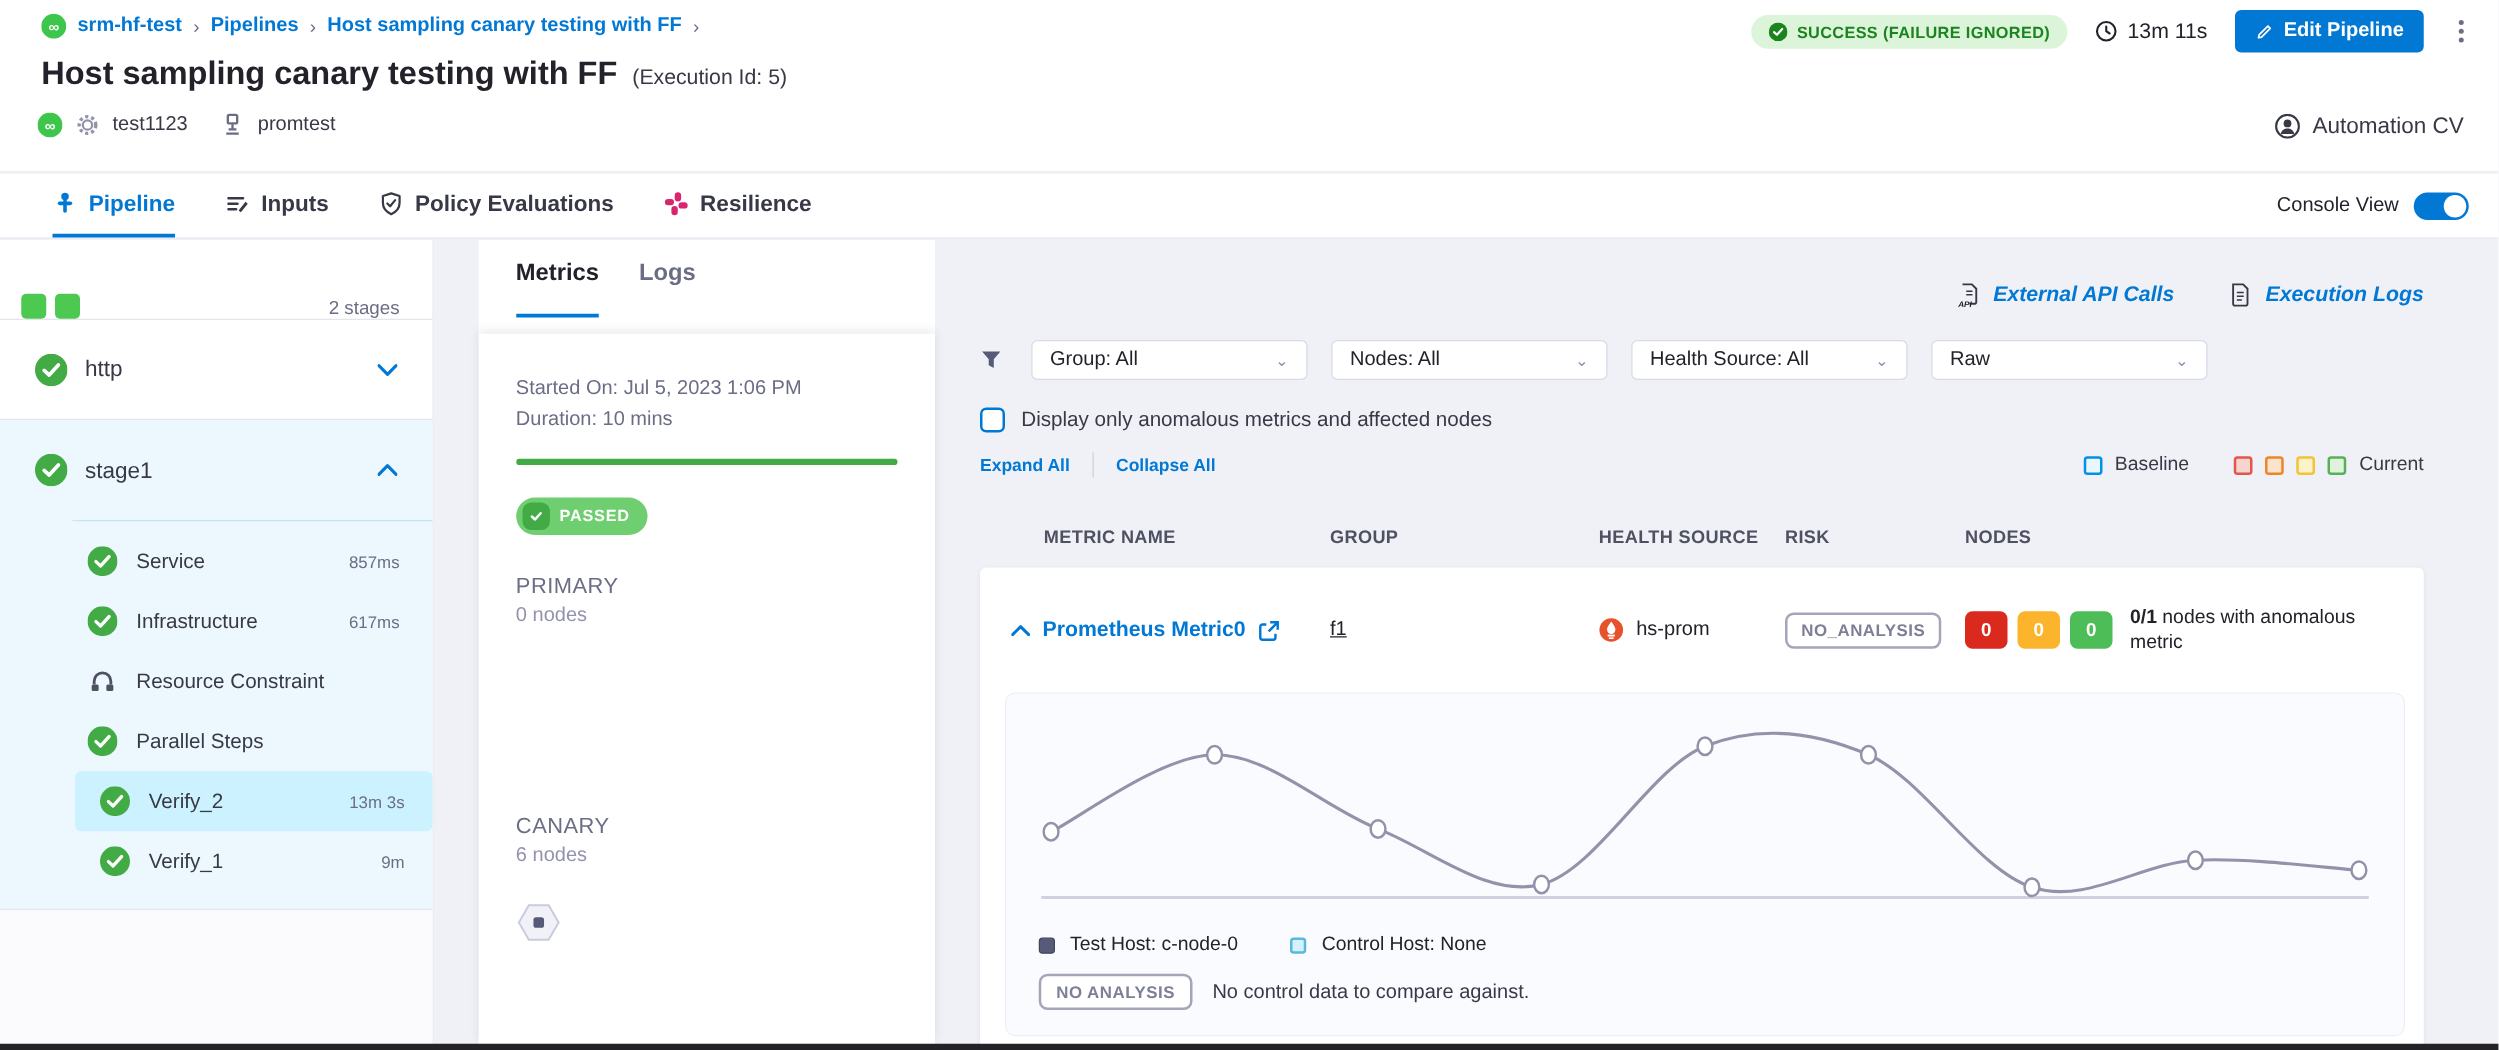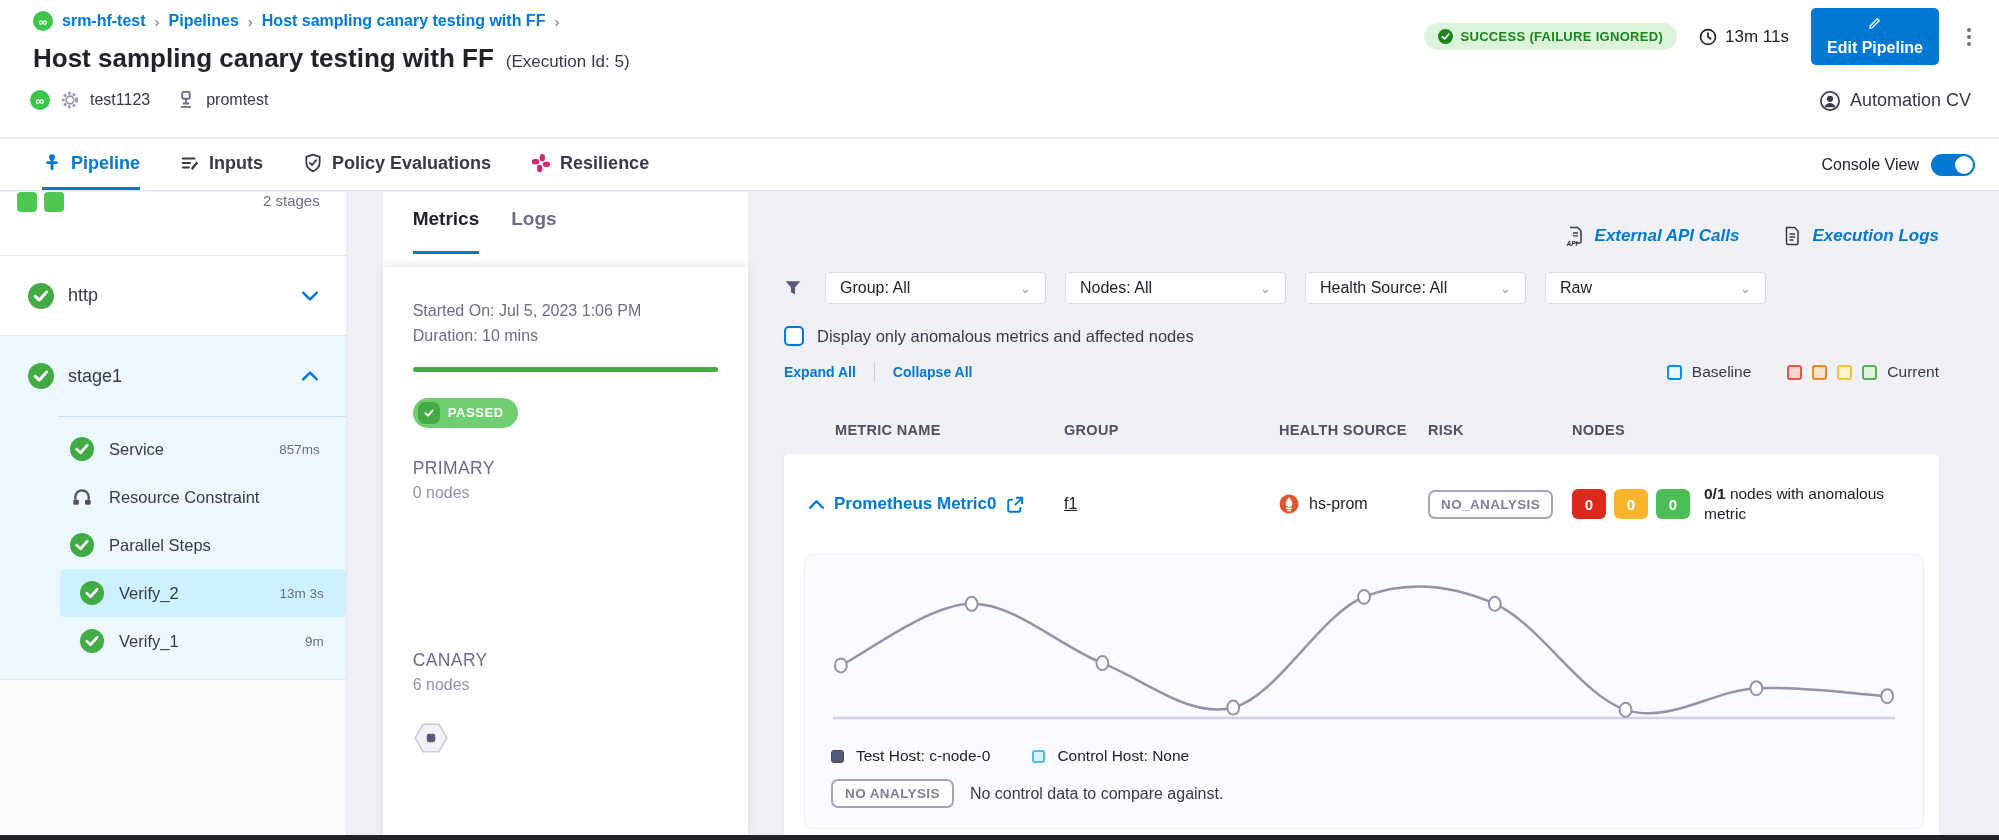--- a/index.html
+++ b/index.html
@@ -9,21 +9,21 @@
 
   
   .header { position:absolute; top:0; left:0; right:0; height:138px; background:#fff; border-bottom:1px solid #E8E9F0; }
   .breadcrumb { position:absolute; left:33px; top:11px; display:flex; align-items:center; gap:9px; font-size:16px; font-weight:bold; }
   .breadcrumb a { color:#0278D5; text-decoration:none; cursor:pointer; }
   .crumb-sep { color:#6B6D85; font-weight:normal; font-size:15px; }
   .logo-badge { width:20px; height:20px; display:inline-flex; }
   .header-right { position:absolute; right:22px; top:8px; display:flex; align-items:center; gap:22px; }
   .status-pill { display:flex; align-items:flex-end; gap:8px; background:#DCF4DA; color:#1B841D; font-size:13px; font-weight:bold; letter-spacing:.3px; border-radius:14px; padding:6px 14px; }
   .dur-wrap { display:flex; align-items:center; gap:8px; font-size:17px; color:#22222A; }
-  .btn-primary { display:flex; align-items:center; gap:8px; background:#0278D5; color:#fff; font-size:16px; font-weight:bold; border:none; border-radius:5px; padding:8px 16px; cursor:pointer;flex-direction:column; }
+  .btn-primary { display:flex; align-items:center; gap:8px; background:#0278D5; color:#fff; font-size:16px; font-weight:bold; border:none; border-radius:5px; padding:8px 16px; cursor:pointer; }
   .kebab { display:flex; flex-direction:column; gap:3px; padding:6px; cursor:pointer; }
   .kebab i { width:4px; height:4px; border-radius:50%; background:#6B6D85; }
   .title-row { position:absolute; left:33px; top:43px; display:flex; align-items:baseline; gap:12px; }
   .page-title { font-size:26px; font-weight:bold; color:#22222A; }
   .exec-id { font-size:17px; color:#383946; }
   .meta-row { position:absolute; left:30px; top:90px; display:flex; align-items:center; gap:10px; font-size:16px; color:#383946; }
   .meta-row .gap { width:6px; }
   .user-chip { position:absolute; right:28px; top:90px; display:flex; align-items:center; gap:10px; font-size:18px; color:#383946; }
 
   
@@ -33,21 +33,21 @@
   .console-wrap { margin-left:auto; display:flex; align-items:center; gap:12px; padding-right:24px; font-size:16px; color:#22222A; }
   .toggle { width:44px; height:22px; border-radius:11px; background:#0278D5; position:relative; cursor:pointer; }
   .toggle .knob { position:absolute; right:2px; top:2px; width:18px; height:18px; border-radius:50%; background:#fff; }
 
   
   .body-row { position:absolute; top:192px; left:0; right:0; bottom:5px; display:flex; }
   .bottom-strip { position:absolute; left:0; right:0; bottom:0; height:5px; background:#232327; }
 
   
   .sidebar { width:353px; background:#fff; border-right:1px solid #E6E7EE; display:flex; flex-direction:column; }
-  .stage-summary { height:64px; display:flex; align-items:flex-start; padding:0 26px 0 17px; border-bottom:1px solid #E4E6EF; }
+  .stage-summary { height:64px; display:flex; align-items:flex-end; padding:0 26px 0 17px; border-bottom:1px solid #E4E6EF; }
   .sq { width:20px; height:20px; border-radius:4px; background:#4DC952; margin-right:7px; }
   .stage-count { margin-left:auto; font-size:15px; color:#6B6D85; }
   .stage-row { height:80px; display:flex; align-items:center; gap:14px; padding:0 28px; font-size:18px; color:#383946; cursor:pointer; }
   .stage-row.bordered { border-bottom:1px solid #E4E6EF; }
   .stage-row .chev { margin-left:auto; display:flex; }
   .stage1-section { background:#EDF7FE; border-bottom:1px solid #E4E6EF; padding-bottom:14px; }
   .stage1-divider { border-top:1px solid #C9E4F2; margin-left:58px; }
   .step { height:48px; display:flex; align-items:center; gap:15px; padding:0 26px 0 70px; font-size:16.5px; color:#383946; cursor:pointer; }
   .step .dur { margin-left:auto; font-size:13.5px; color:#6B6D85; }
   .step.sub { margin-left:60px; padding:0 22px 0 20px; border-radius:5px; }
@@ -316,20 +316,30 @@
           <span class="icon24">
             <svg viewBox="0 0 16 16">
                 <circle cx="8" cy="8" r="8" fill="#42AB45"></circle>
                 <path d="M4.5 8.2 L7 10.5 L11.5 5.5" stroke="#fff" stroke-width="1.8" fill="none" stroke-linecap="round" stroke-linejoin="round"></path>
               </svg>
           </span>
           <span>Service</span>
           <span class="dur">857ms</span>
         </div>
 
+        <div class="step">
+          <span class="icon24">
+            <svg viewBox="0 0 16 16">
+                <circle cx="8" cy="8" r="8" fill="#42AB45"></circle>
+                <path d="M4.5 8.2 L7 10.5 L11.5 5.5" stroke="#fff" stroke-width="1.8" fill="none" stroke-linecap="round" stroke-linejoin="round"></path>
+              </svg>
+          </span>
+          <span>Infrastructure</span>
+          <span class="dur">617ms</span>
+        </div>
 
         <div class="step">
           <span class="icon24">
             <svg viewBox="0 0 18 18">
                 <path d="M4 11 V9 A5 5 0 0 1 14 9 V11" fill="none" stroke="#4F5162" stroke-width="1.7"></path>
                 <rect x="2.5" y="11" width="4.2" height="3.8" rx="0.9" fill="#4F5162"></rect>
                 <rect x="11.3" y="11" width="4.2" height="3.8" rx="0.9" fill="#4F5162"></rect>
               </svg>
           </span>
           <span>Resource Constraint</span>

